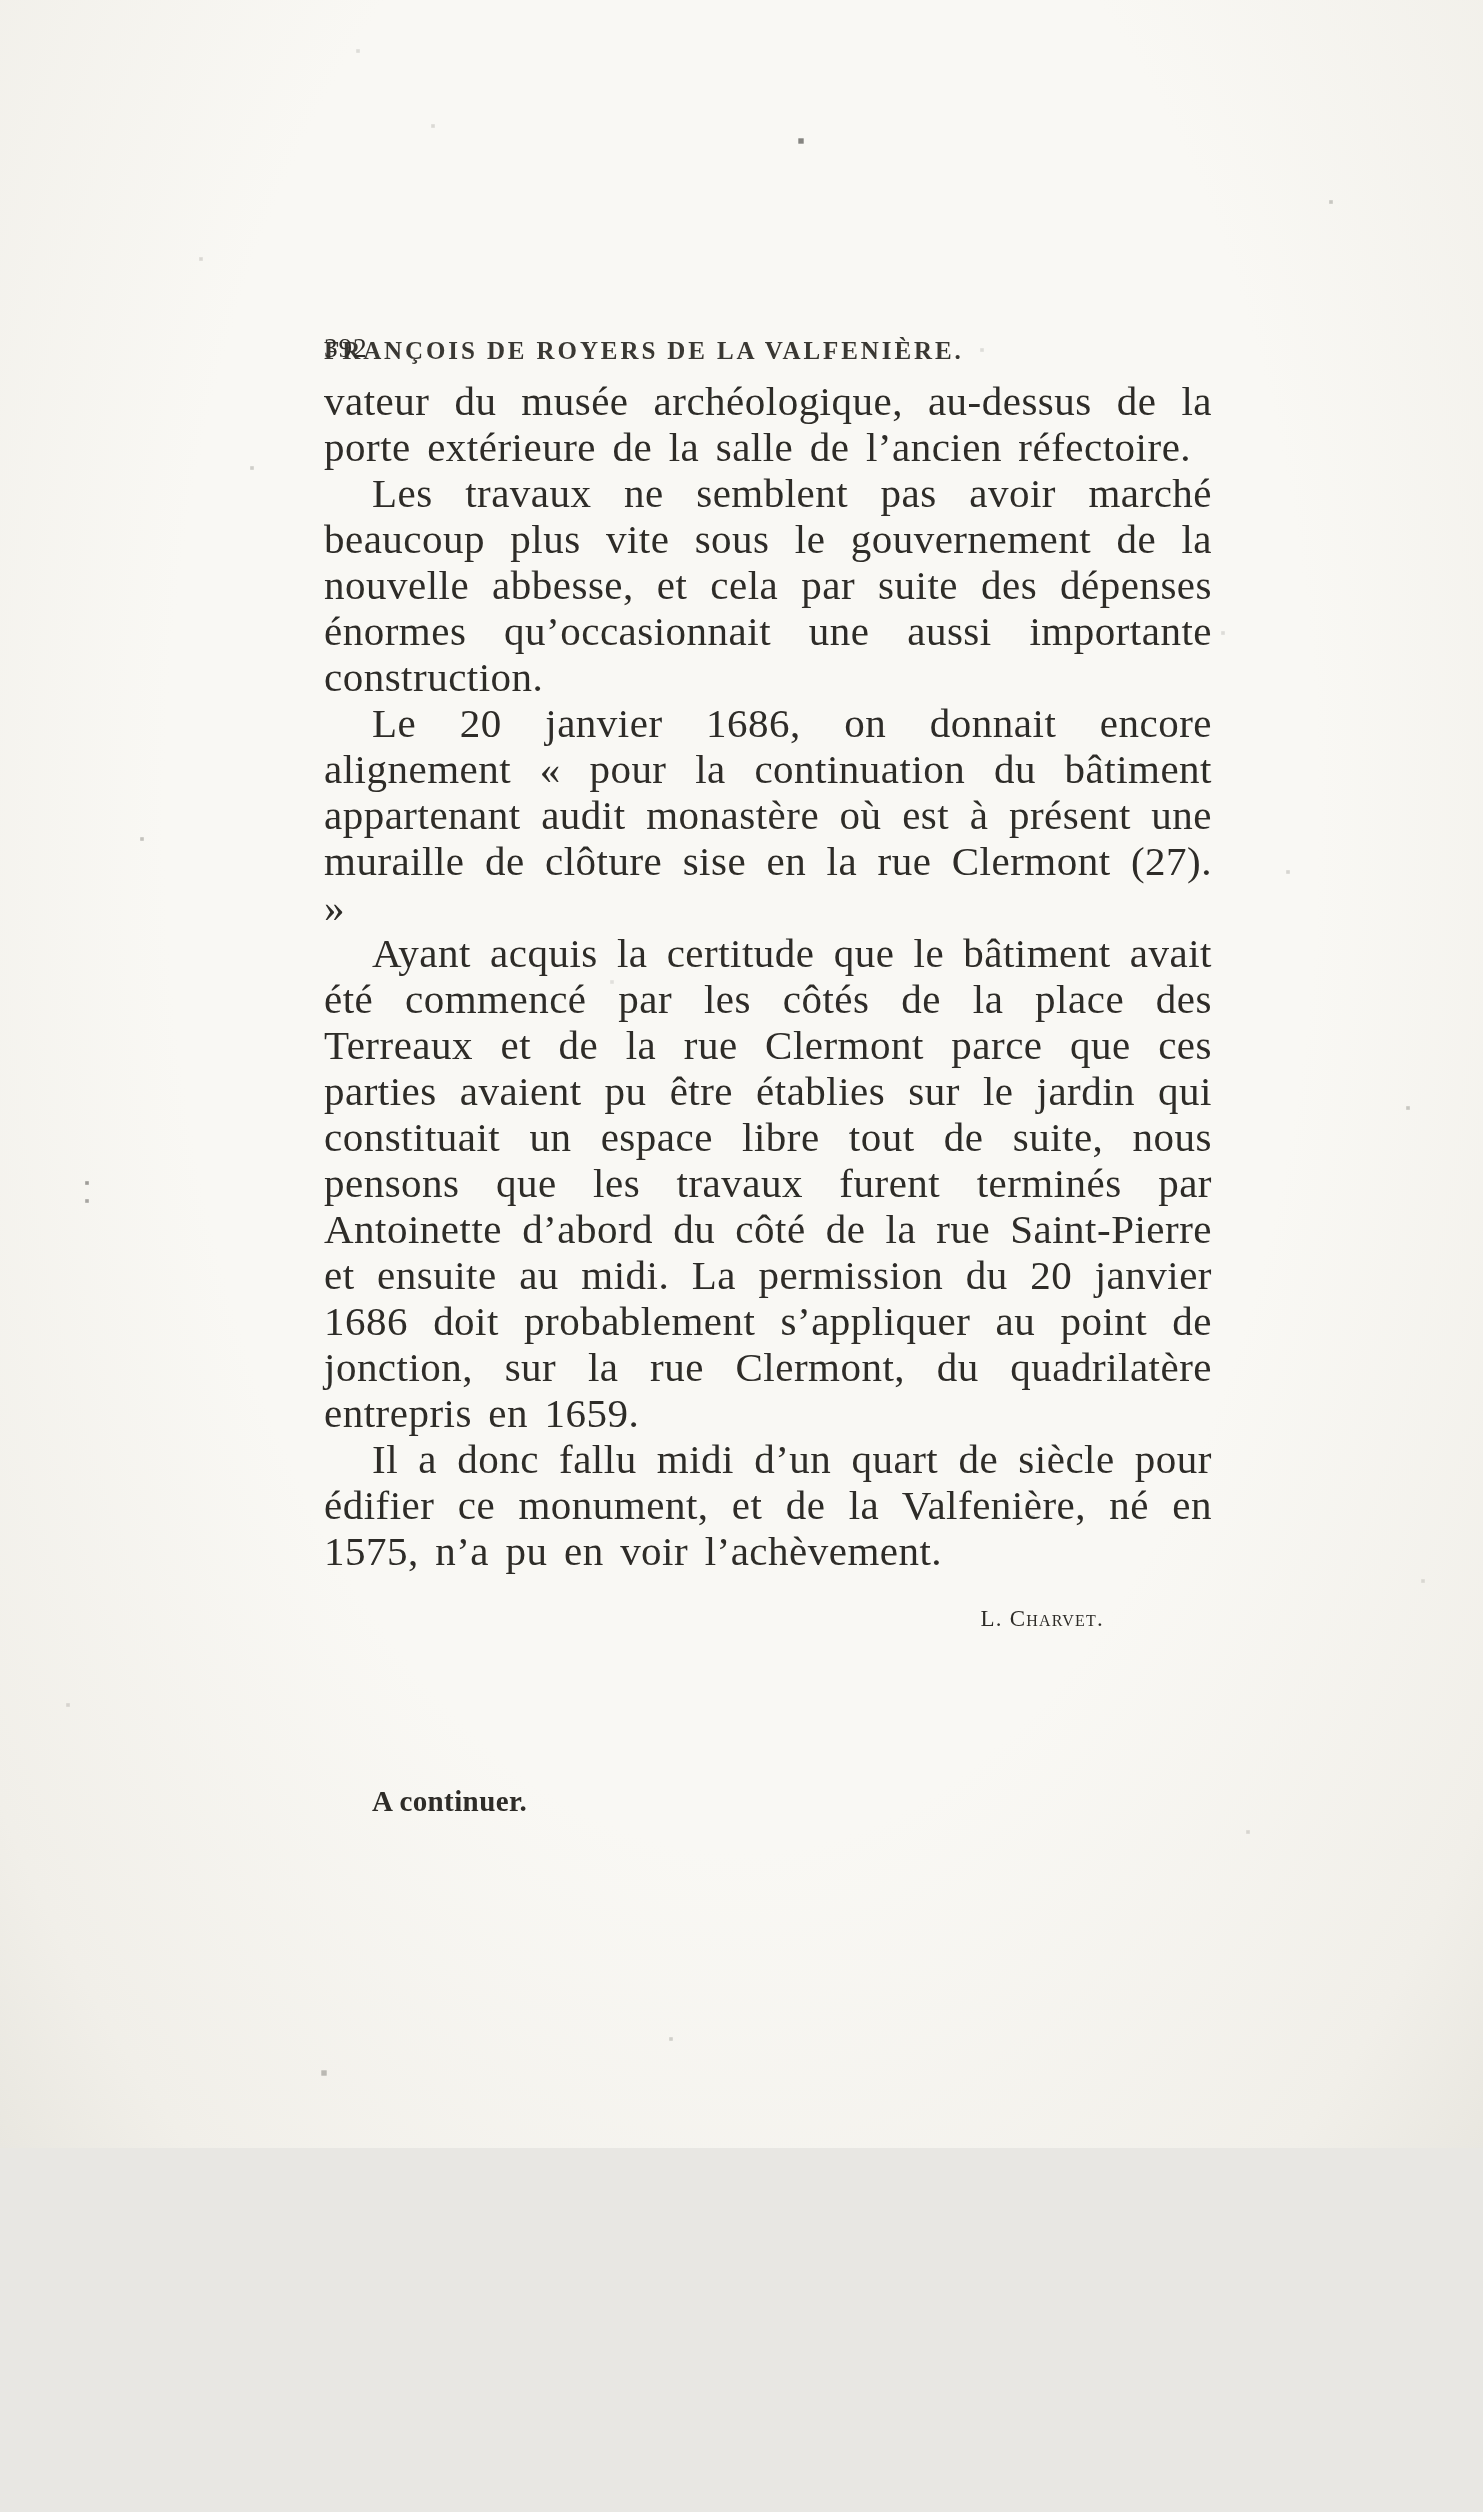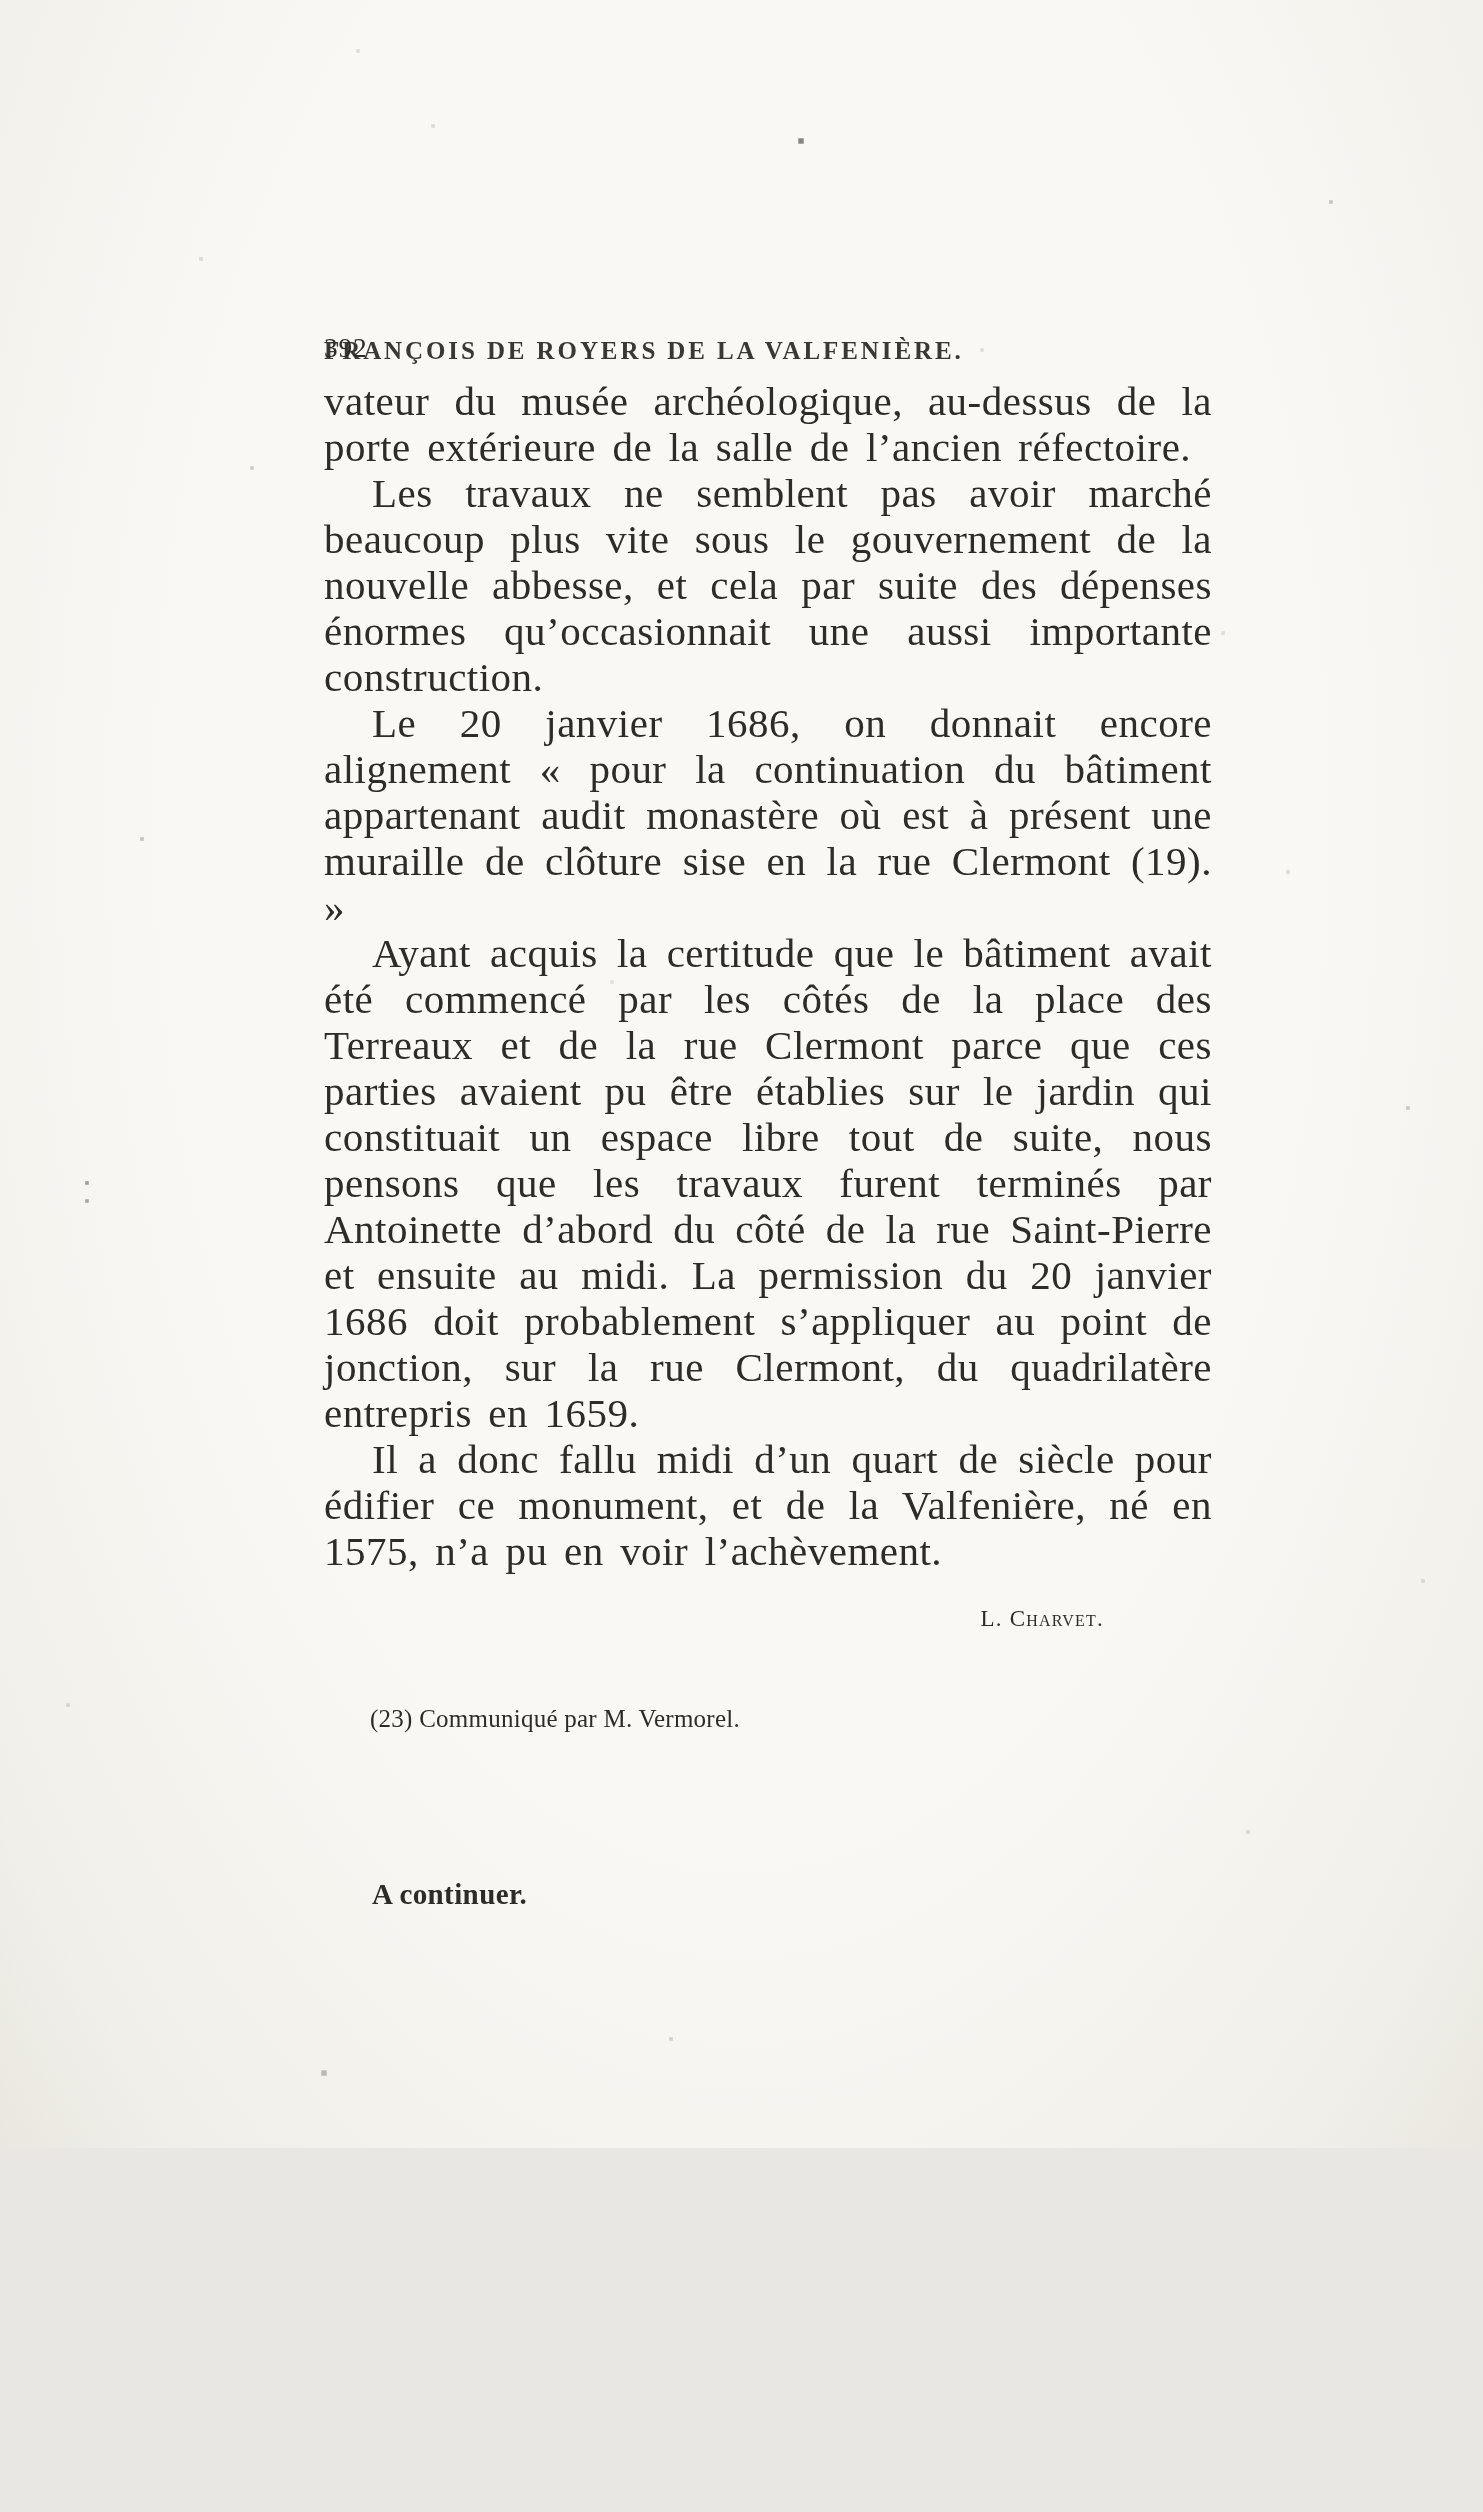--- a/index.html
+++ b/index.html
@@ -123,28 +123,27 @@
     <span class="page-number">392</span>
     <span class="running-title">FRANÇOIS DE ROYERS DE LA VALFENIÈRE.</span>
   </header>
 
   <main class="text-block">
 
     <p class="para">vateur du musée archéologique, au-dessus de la porte extérieure de la salle de l’ancien réfectoire.</p>
 
     <p class="para indent">Les travaux ne semblent pas avoir marché beaucoup plus vite sous le gouvernement de la nouvelle abbesse, et cela par suite des dépenses énormes qu’occasionnait une aussi importante construction.</p>
 
-    <p class="para indent">Le 20 janvier 1686, on donnait encore alignement « pour la continuation du bâtiment appartenant audit monastère où est à présent une muraille de clôture sise en la rue Clermont (19). »</p>
+    <p class="para indent">Le 20 janvier 1686, on donnait encore alignement « pour la continuation du bâtiment appartenant audit monastère où est à présent une muraille de clôture sise en la rue Clermont (27). »</p>
 
     <p class="para indent">Ayant acquis la certitude que le bâtiment avait été commencé par les côtés de la place des Terreaux et de la rue Clermont parce que ces parties avaient pu être établies sur le jardin qui constituait un espace libre tout de suite, nous pensons que les travaux furent terminés par Antoinette d’abord du côté de la rue Saint-Pierre et ensuite au midi. La permission du 20 janvier 1686 doit probablement s’appliquer au point de jonction, sur la rue Clermont, du quadrilatère entrepris en 1659.</p>
 
     <p class="para indent">Il a donc fallu midi d’un quart de siècle pour édifier ce monument, et de la Valfenière, né en 1575, n’a pu en voir l’achèvement.</p>
 
     <p class="signature">L. Charvet.</p>
 
-    <p class="footnote">(23) Communiqué par M. Vermorel.</p>
 
     <p class="continuation">A continuer.</p>
 
   </main>
 
 </div>
 
 
 </body></html>

